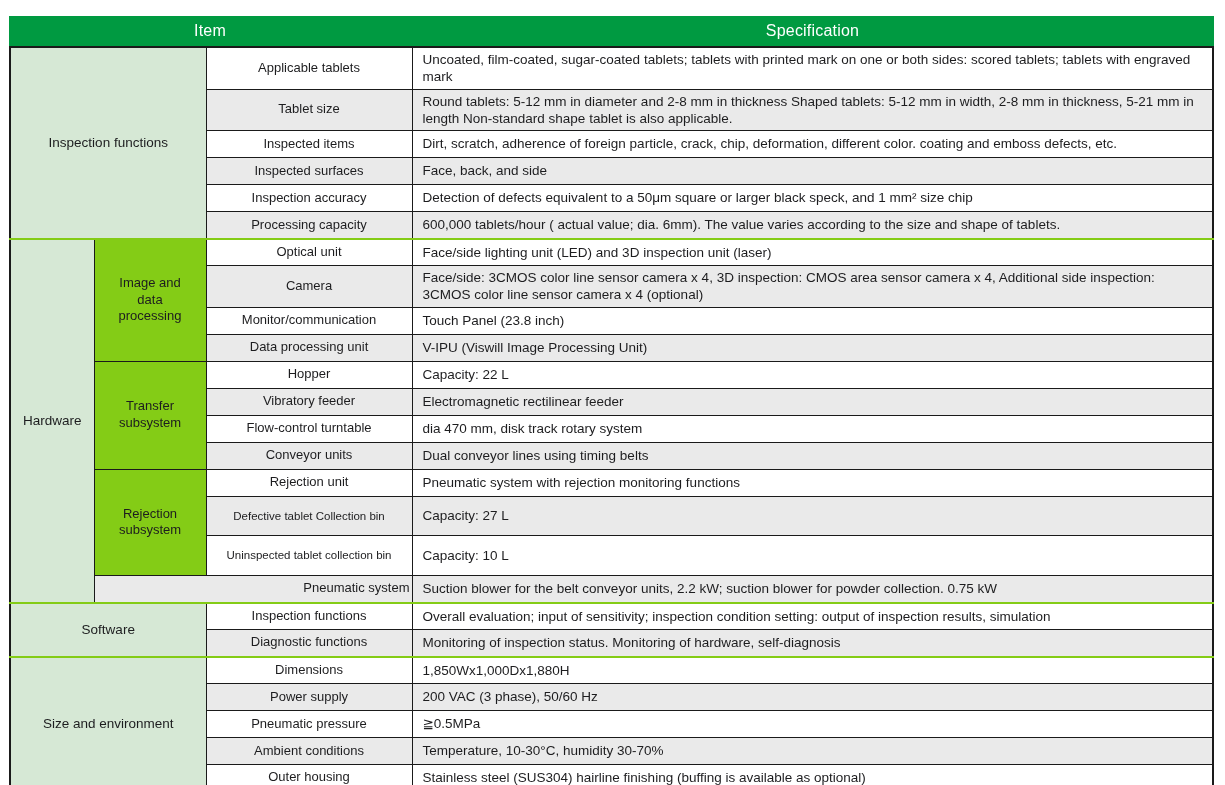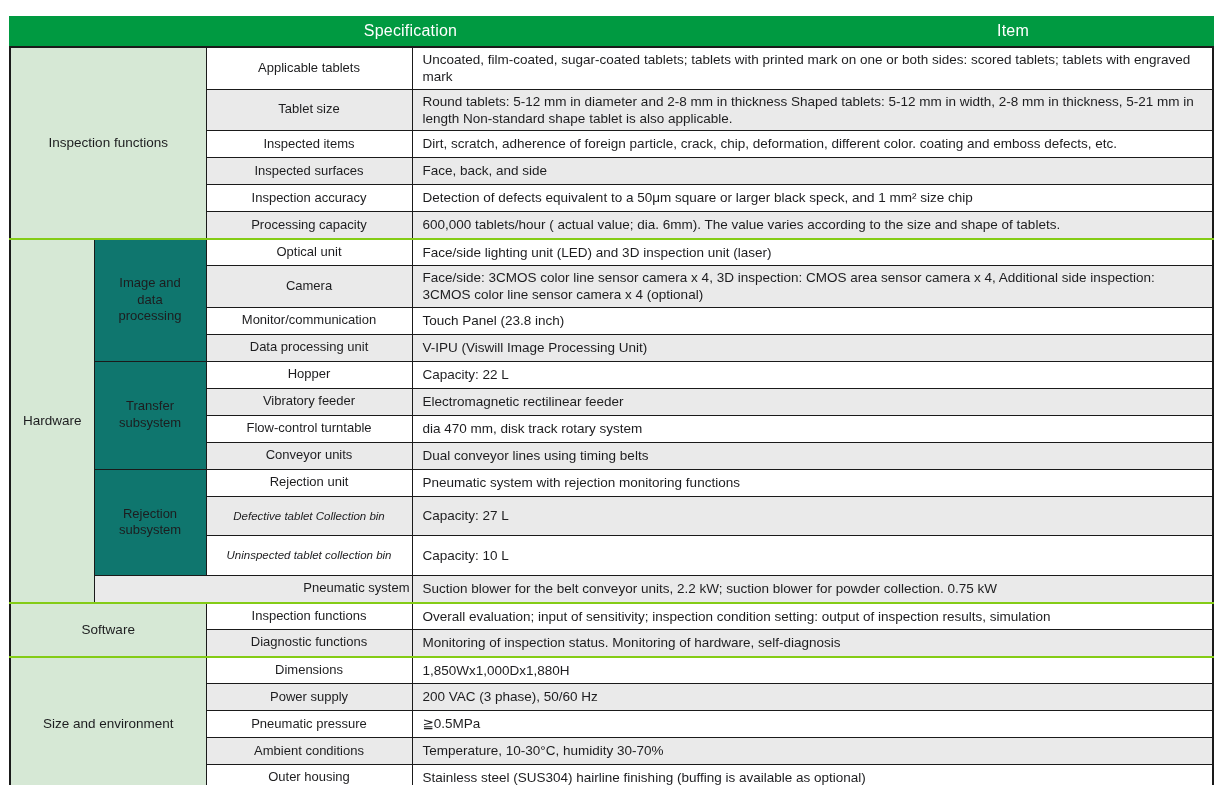--- a/index.html
+++ b/index.html
@@ -21,42 +21,42 @@
   table{border-collapse:collapse;table-layout:fixed;width:1205px;
     border:2px solid #1a1a1a;}
   td{border:1px solid #1a1a1a;height:27px;box-sizing:border-box;
      padding:2px 2px;font-size:13px;line-height:1.28;vertical-align:middle;}
 
   col.c1{width:84px;}
   col.c2{width:112px;}
   col.c3{width:206px;}
 
   td.cat{background:#D6E8D5;text-align:center;font-size:13.5px;}
-  td.subcat{background:#0f766e;text-align:center;font-size:13px;padding:2px 20px;}
+  td.subcat{background:#84cc16;text-align:center;font-size:13px;padding:2px 20px;}
   td.item{background:#ffffff;text-align:center;font-size:13px;}
-  td.item.small{font-size:11.5px;padding:12px 2px;font-style:italic;}
+  td.item.small{font-size:11.5px;padding:12px 2px;}
   td.spec{background:#ffffff;text-align:left;font-size:13.5px;padding:3px 10px;}
   td.merged-item{text-align:right;font-size:13px;background:#ffffff;}
 
   
   tbody tr:nth-child(even) td.item,
   tbody tr:nth-child(even) td.spec,
   tbody tr:nth-child(even) td.merged-item{background:#EAEAEA;}
 
   
   tr.sec td{border-top:2px solid #84cc16;}
 </style>
 </head>
 <body>
 
 <div class="spec-sheet">
 
   <div class="head-bar">
+    <div class="head-cell head-item">Item</div>
     <div class="head-cell head-spec">Specification</div>
-    <div class="head-cell head-item">Item</div>
   </div>
 
   <table>
     <colgroup>
         <col class="c1">
         <col class="c2">
         <col class="c3">
         <col class="c4">
       </colgroup>
     <tbody>

